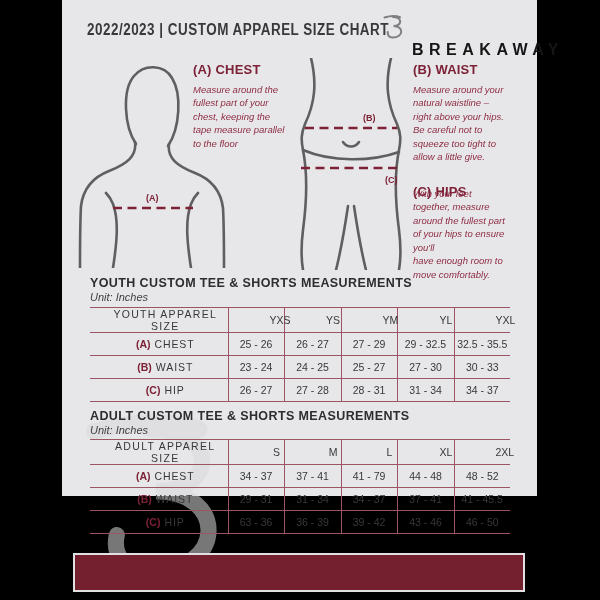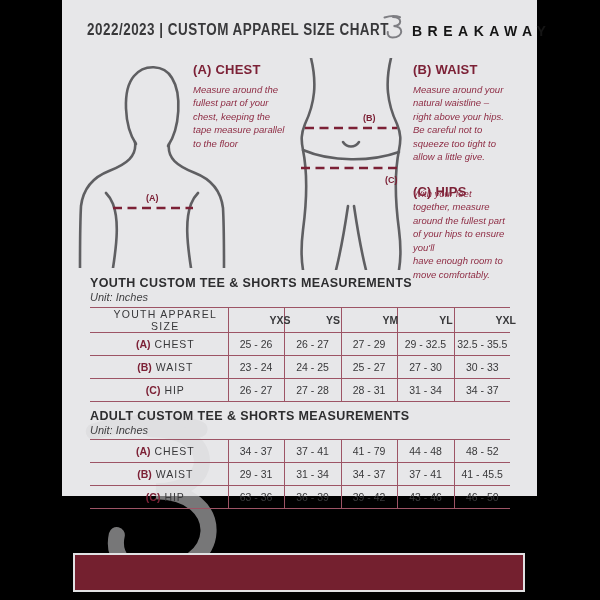--- a/index.html
+++ b/index.html
@@ -7,22 +7,22 @@
   body { background:#000; position:relative; overflow:hidden;
          font-family:"Liberation Sans", sans-serif; }
   .page { position:absolute; left:62px; top:0; width:475px; height:496px;
           background:#e7e7e9; }
 
   
   .doc-title { position:absolute; left:25px; top:21px; white-space:nowrap;
     font-weight:bold; font-size:16px; letter-spacing:.6px; color:#39393b;
     transform:scaleX(.84); transform-origin:left center; }
   .logo-svg { position:absolute; left:320px; top:12px; }
-  .brand { position:absolute; left:350px; top:23px; font-weight:bold;
-    font-size:14px; letter-spacing:5.5px; color:#151515; white-space:nowrap;text-align:right; }
+  .brand { position:absolute; left:350px; top:41px; font-weight:bold;
+    font-size:16px; letter-spacing:5.5px; color:#151515; white-space:nowrap;text-align:right; }
 
   
   .fig { position:absolute; }
   .guide-head { position:absolute; font-weight:bold; font-size:13px;
     color:#7c2136; letter-spacing:.2px; }
   .guide-desc { position:absolute; font-style:italic; font-size:9.5px;
     line-height:1.42; color:#8e2c44; white-space:pre-line; }
 
   
   .sec-head { position:absolute; left:28px; width:420px; text-align:left; z-index:2; }
@@ -32,21 +32,21 @@
   
   table.size-table { position:absolute; left:28px; width:420px;
     border-collapse:collapse; table-layout:fixed; z-index:2; }
   table.size-table td { height:23px; border-top:1.5px solid #9d5465;
     text-align:center; vertical-align:middle; font-size:10.5px; color:#38383a; }
   table.size-table tr:last-child td { border-bottom:1.5px solid #9d5465;margin-top:43px; }
   table.size-table td + td { border-left:1.3px solid #9d5465; }
   td.lbl { text-align:left; padding-left:13px; font-size:10.5px;
     letter-spacing:.9px; color:#39393b; }
   td.lbl .pfx { color:#7c2136; font-weight:bold; margin-right:4px; letter-spacing:0; }
-  td.szh { font-weight:bold; font-size:11px; color:#2b2b2d;padding-left:41px; }
+  td.szh { font-weight:normal; font-size:11px; color:#2b2b2d;padding-left:41px; }
   td.hdr-lbl { text-align:left; padding-left:13px; font-size:10.5px;
     letter-spacing:1.3px; color:#414144; }
 
   
   .watermark { position:absolute; left:18px; top:408px; z-index:0; opacity:.55; }
 
   
   .footer-bar { position:absolute; left:11px; top:553px; width:452px; height:39px;
     background:#74202f; border:2px solid #e1e1e3; z-index:3; }
 
@@ -182,20 +182,28 @@
   <table class="size-table" style="top:439px;">
     <colgroup>
         <col style="width:138px">
         <col style="width:56px">
         <col style="width:57px">
         <col style="width:56px">
         <col style="width:57px">
         <col style="width:56px">
       </colgroup>
     <tbody>
+        <tr>
+      <td class="hdr-lbl">ADULT APPAREL SIZE</td>
+      <td class="szh">S</td>
+      <td class="szh">M</td>
+      <td class="szh">L</td>
+      <td class="szh">XL</td>
+      <td class="szh">2XL</td>
+    </tr>
     <tr>
       <td class="lbl"><span class="pfx">(A)</span><span>CHEST</span></td>
       <td>34 - 37</td>
       <td>37 - 41</td>
       <td>41 - 79</td>
       <td>44 - 48</td>
       <td>48 - 52</td>
     </tr>
     <tr>
       <td class="lbl"><span class="pfx">(B)</span><span>WAIST</span></td>

